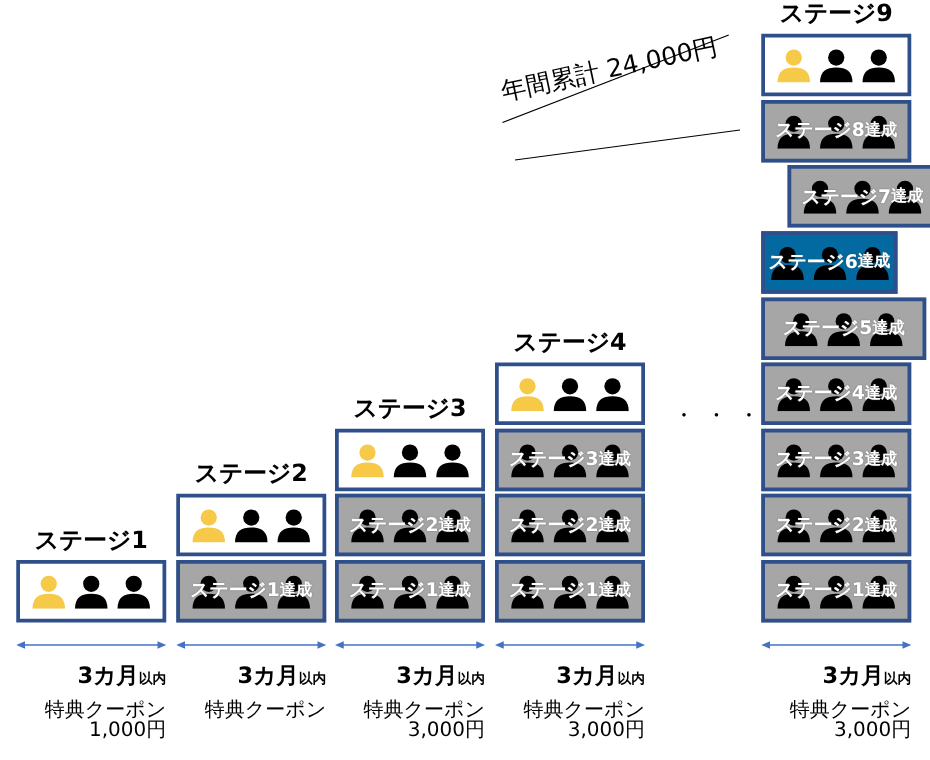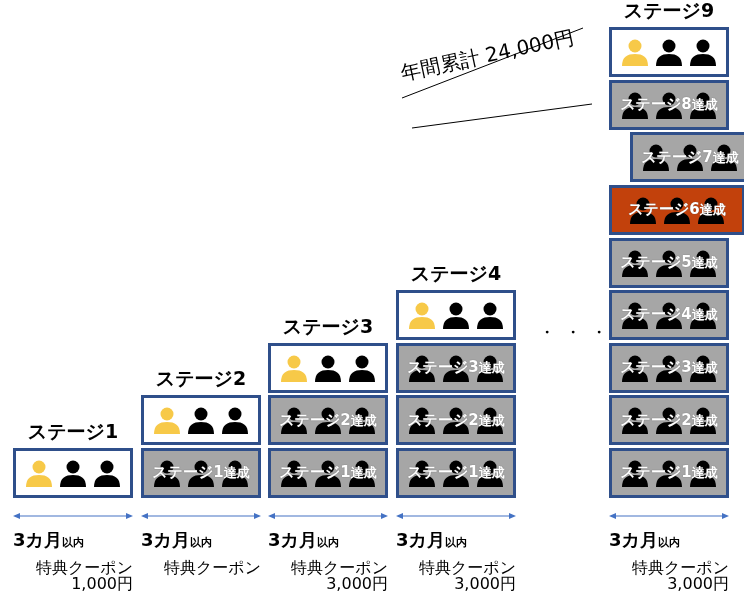--- a/index.html
+++ b/index.html
@@ -27,21 +27,21 @@
       text-shadow: 0 0 1px #555;
     }
     .done-label .l1 { font-size: 15px; }
     .done-label .l2 { font-size: 13px; }
     .stage-title {
       position: absolute; font-weight: bold; font-size: 19px; text-align: center;
       white-space: nowrap;
     }
     .arrow { position: absolute; height: 10px; }
     .period {
-      position: absolute; text-align: left; font-weight: bold; white-space: nowrap;
+      position: absolute; text-align: right; font-weight: bold; white-space: nowrap;
     }
     .period .big { font-size: 18px; }
     .period .small { font-size: 11px; }
     .coupon {
       position: absolute; text-align: right; font-size: 16px; line-height: 16px;
       white-space: nowrap;
     }
     .annual {
       position: absolute; left: 404px; top: 60px;
       font-size: 20px; white-space: nowrap;
@@ -324,41 +324,41 @@
         <svg viewBox="0 0 28 28" class="person">
           <circle cx="14" cy="8" r="6.5" fill="#000000"></circle>
           <path d="M1 28 C1 19 6 16 14 16 C22 16 27 19 27 28 Z" fill="#000000"></path>
         </svg>
       </div>
       <div class="done-label">
         <span class="l1">ステージ7</span>
         <span class="l2">達成</span>
       </div>
     </div>
-    <div class="box done" style="left: 609px; top: 185px; width: 136px; height: 50px; border-color: rgb(47, 79, 138); background: #c2410c;">
+    <div class="box done" style="left: 609px; top: 185px; width: 109px; height: 50px; border-color: rgb(47, 79, 138); background: #0369a1;">
       <div class="persons">
         <svg viewBox="0 0 28 28" class="person">
           <circle cx="14" cy="8" r="6.5" fill="#000000"></circle>
           <path d="M1 28 C1 19 6 16 14 16 C22 16 27 19 27 28 Z" fill="#000000"></path>
         </svg>
         <svg viewBox="0 0 28 28" class="person">
           <circle cx="14" cy="8" r="6.5" fill="#000000"></circle>
           <path d="M1 28 C1 19 6 16 14 16 C22 16 27 19 27 28 Z" fill="#000000"></path>
         </svg>
         <svg viewBox="0 0 28 28" class="person">
           <circle cx="14" cy="8" r="6.5" fill="#000000"></circle>
           <path d="M1 28 C1 19 6 16 14 16 C22 16 27 19 27 28 Z" fill="#000000"></path>
         </svg>
       </div>
       <div class="done-label">
         <span class="l1">ステージ6</span>
         <span class="l2">達成</span>
       </div>
     </div>
-    <div class="box done" style="left: 609px; top: 237.6px; width: 120px; height: 50px; border-color: rgb(47, 79, 138); background: rgb(166, 166, 166);">
+    <div class="box done" style="left: 609px; top: 237.6px; width: 132px; height: 50px; border-color: rgb(47, 79, 138); background: rgb(166, 166, 166);">
       <div class="persons">
         <svg viewBox="0 0 28 28" class="person">
           <circle cx="14" cy="8" r="6.5" fill="#000000"></circle>
           <path d="M1 28 C1 19 6 16 14 16 C22 16 27 19 27 28 Z" fill="#000000"></path>
         </svg>
         <svg viewBox="0 0 28 28" class="person">
           <circle cx="14" cy="8" r="6.5" fill="#000000"></circle>
           <path d="M1 28 C1 19 6 16 14 16 C22 16 27 19 27 28 Z" fill="#000000"></path>
         </svg>
         <svg viewBox="0 0 28 28" class="person">

